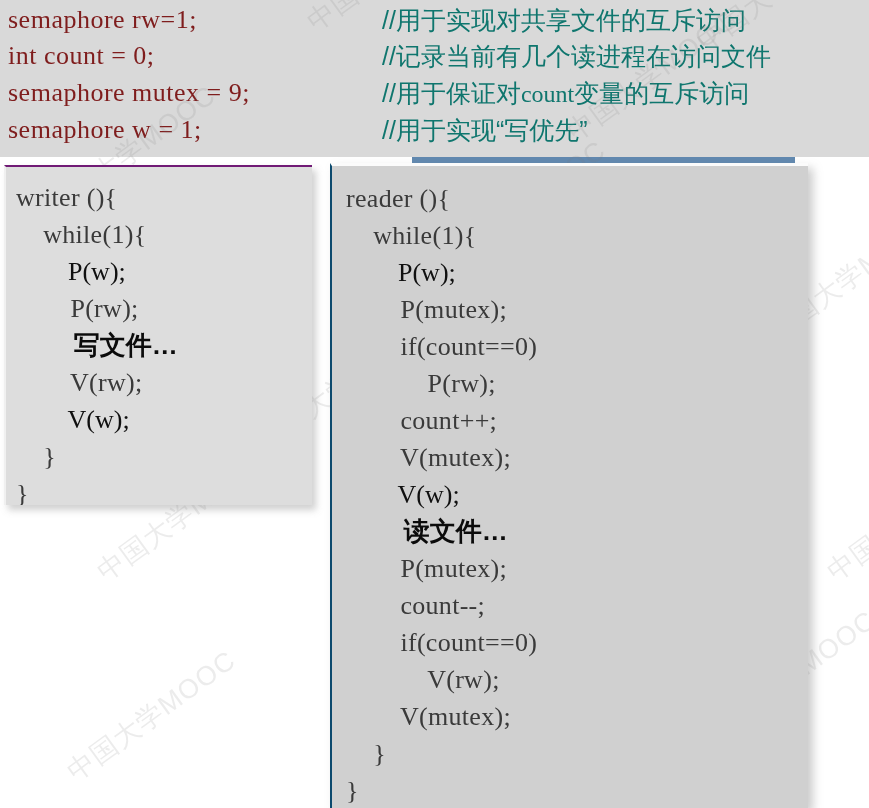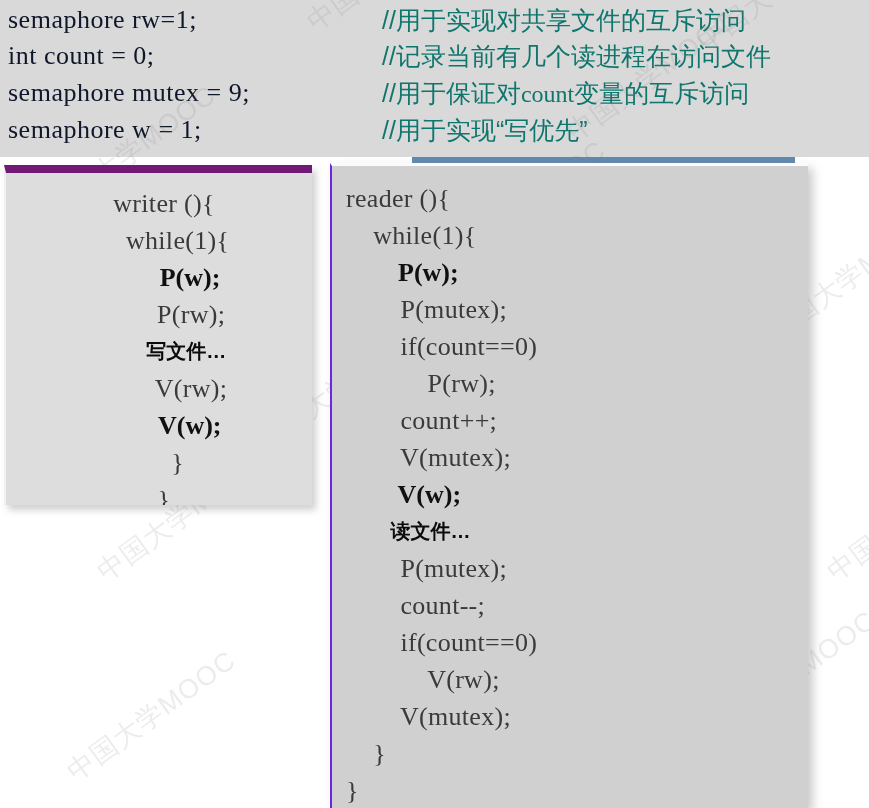--- a/index.html
+++ b/index.html
@@ -35,21 +35,21 @@
   .decl-row{
     position:absolute;left:8px;right:0;height:36px;
     white-space:nowrap;
   }
   .decl-code{
     display:inline-block;
     width:374px;
     font-family:"Liberation Serif",serif;
     font-size:26px;
     line-height:36px;
-    color:#0f172a;
+    color:#7f1d1d;
     letter-spacing:0.5px;
     white-space:pre;
   }
   .decl-comment{
     display:inline-block;
     font-family:"Liberation Sans",sans-serif;
     font-size:25px;
     line-height:36px;
     color:#0f766e;
     white-space:pre;
@@ -77,52 +77,51 @@
   .code-panel{
     position:absolute;
     z-index:6;
     box-sizing:border-box;
     overflow:hidden;
     font-family:"Liberation Serif",serif;
   }
   #writer-panel{
     left:4px;top:165px;width:308px;height:340px;
     background:#dddddd;
-    border-top:8px solid #701a75;
+    border-top:2px solid #701a75;
     border-left:2px solid #f0f0f0;
     box-shadow:4px 5px 7px rgba(120,120,120,0.35);
-    text-align:center;
   }
   #reader-panel{
     left:330px;top:163px;width:478px;height:645px;
     background:#d0d0d0;
     border-top:3px solid #fbfbfb;
-    border-left:2px solid #6d28d9;
+    border-left:2px solid #0c4a6e;
     box-shadow:5px 5px 9px rgba(120,120,120,0.38);
   }
 
   .code-lines{position:relative;z-index:2;}
   .code-line{
     font-size:26px;
     line-height:37px;
     height:37px;
     color:#3a3a3a;
     white-space:pre;
     letter-spacing:0.3px;
   }
   .code-line.bold{
-    font-weight:bold;
+    font-weight:normal;
     color:#101010;
     letter-spacing:0;
   }
   .code-line.cjk{
     font-family:"Liberation Sans",sans-serif;
     font-weight:bold;
     color:#0b0b0b;
-    font-size:20px;
+    font-size:26px;
     letter-spacing:0;
   }
   #writer-panel .code-lines{padding:12px 0 0 10px;}
   #reader-panel .code-lines{padding:14px 0 0 14px;}
 </style>
 </head>
 <body>
 
 <div id="header">
   <div class="decl-row" style="top:2px;">

